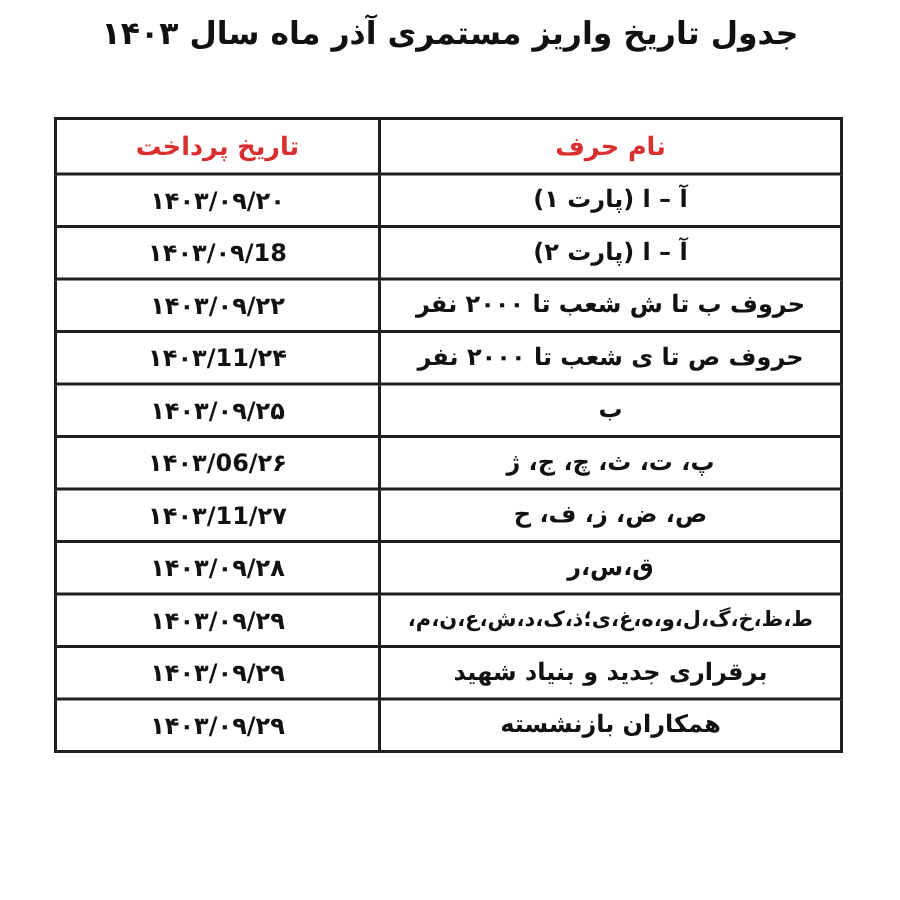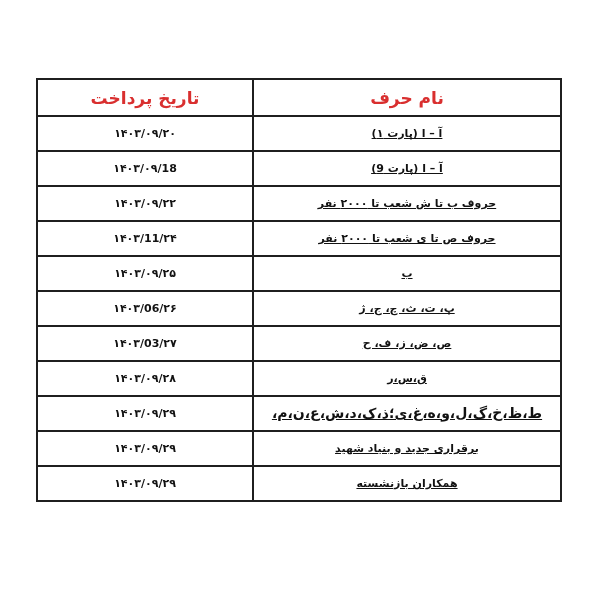--- a/index.html
+++ b/index.html
@@ -48,81 +48,81 @@
     overflow: hidden;
     margin-top: 32px;
   }
   .schedule th {
     height: 31px;
     font-size: 17px;
     color: #d92f2f;
   }
   .schedule td {
     height: 29px;
-    font-size: 11px;
+    font-size: 16px;
     color: #121212;
   }
   .col-name { width: 294px; }
   .col-date { width: 202px; }
   .cell-name {
     white-space: pre-line;
     line-height: 1.55;
-    text-decoration: underline;
   }
   .cell-date {
     direction: rtl;
     letter-spacing: 0.5px;
   }
   tr.row-tall td { height: 70px; }
   tr.row-dense .cell-name {
     font-size: 14px;
     letter-spacing: -0.3px;
     padding: 2px 2px;
   }
 </style>
 </head>
 <body>
 
 <div class="page">
+  <h1 class="title">جدول تاریخ واریز مستمری آذر ماه سال ۱۴۰۳</h1>
 
   <table class="schedule">
     <thead>
       <tr>
         <th class="col-name">نام حرف</th>
         <th class="col-date">تاریخ پرداخت</th>
       </tr>
     </thead>
     <tbody>
       <tr>
         <td class="cell-name">آ – ا (پارت ۱)</td>
         <td class="cell-date">۱۴۰۳/۰۹/۲۰</td>
       </tr>
       <tr>
-        <td class="cell-name">آ – ا (پارت 9)</td>
+        <td class="cell-name">آ – ا (پارت ۲)</td>
         <td class="cell-date">۱۴۰۳/۰۹/18</td>
       </tr>
       <tr>
         <td class="cell-name">حروف ب تا ش شعب تا ۲۰۰۰ نفر</td>
         <td class="cell-date">۱۴۰۳/۰۹/۲۲</td>
       </tr>
       <tr>
         <td class="cell-name">حروف ص تا ی شعب تا ۲۰۰۰ نفر</td>
         <td class="cell-date">۱۴۰۳/11/۲۴</td>
       </tr>
       <tr>
         <td class="cell-name">ب</td>
         <td class="cell-date">۱۴۰۳/۰۹/۲۵</td>
       </tr>
       <tr>
         <td class="cell-name">پ، ت، ث، چ، ج، ژ</td>
         <td class="cell-date">۱۴۰۳/06/۲۶</td>
       </tr>
       <tr>
         <td class="cell-name">ص، ض، ز، ف، ح</td>
-        <td class="cell-date">۱۴۰۳/03/۲۷</td>
+        <td class="cell-date">۱۴۰۳/11/۲۷</td>
       </tr>
       <tr>
         <td class="cell-name">ق،س،ر</td>
         <td class="cell-date">۱۴۰۳/۰۹/۲۸</td>
       </tr>
       <tr class="row-dense">
         <td class="cell-name">ط،ظ،خ،گ،ل،و،ه،غ،ی؛ذ،ک،د،ش،ع،ن،م،</td>
         <td class="cell-date">۱۴۰۳/۰۹/۲۹</td>
       </tr>
       <tr>

